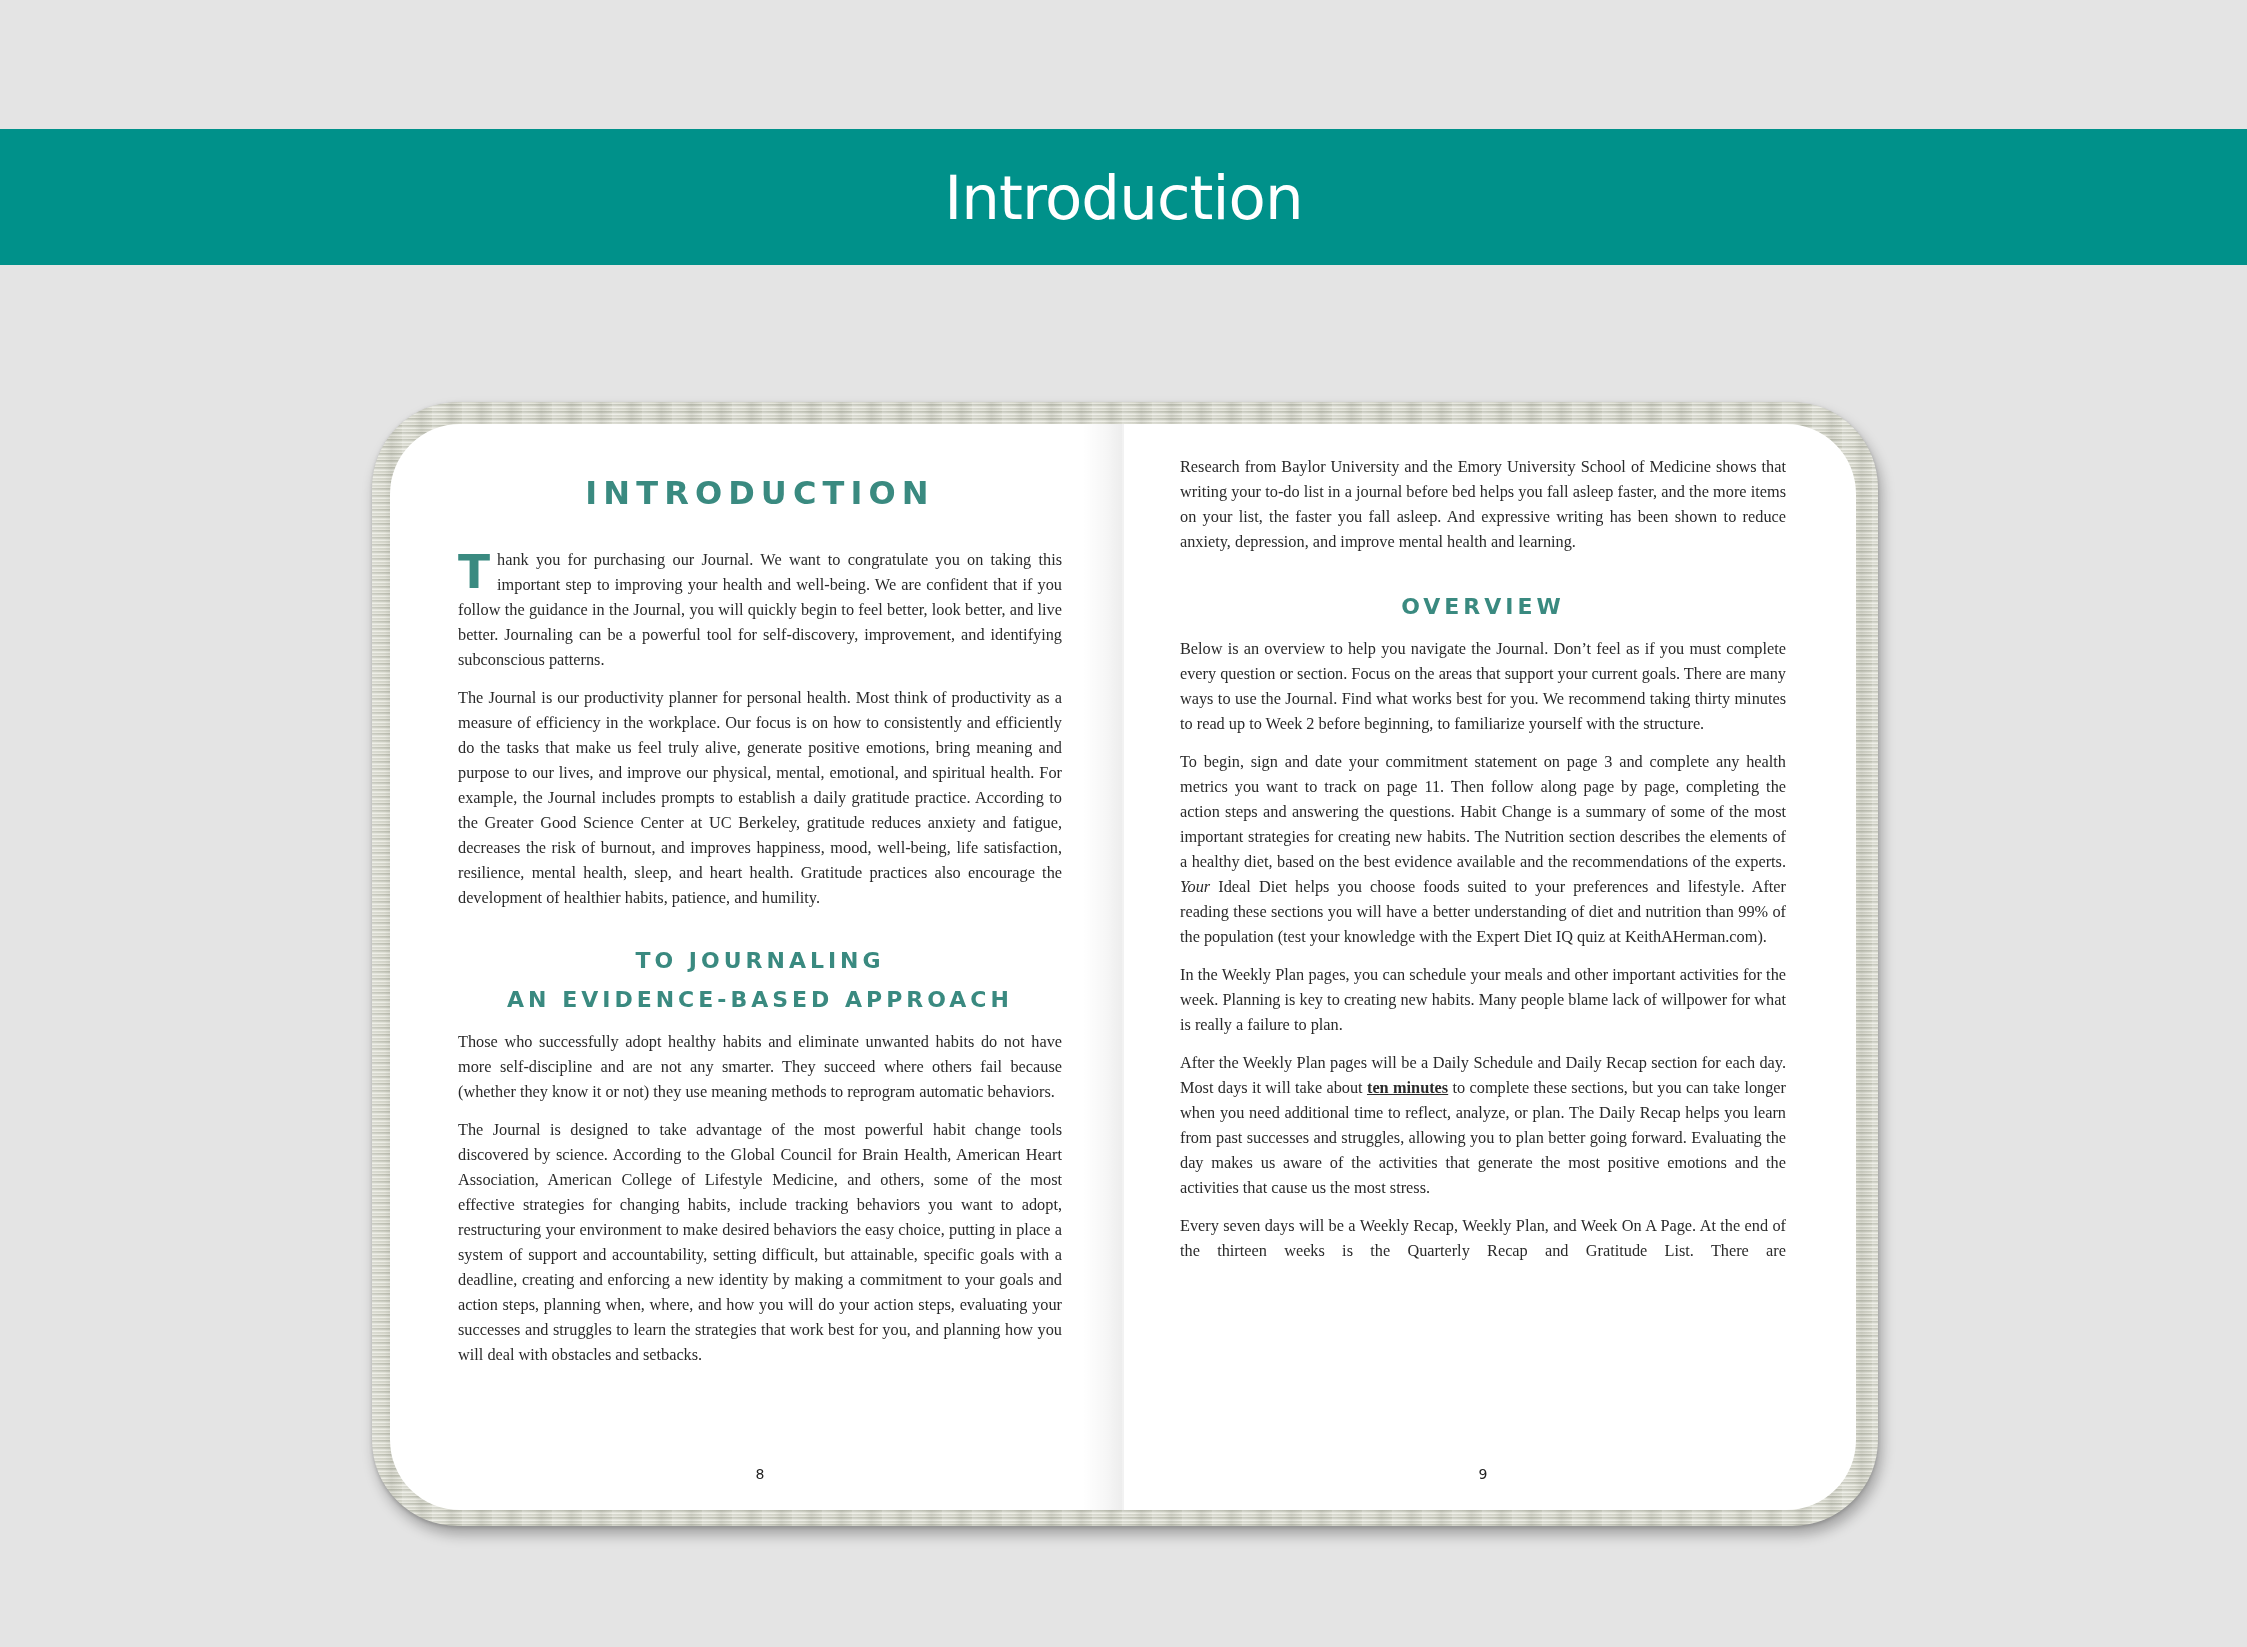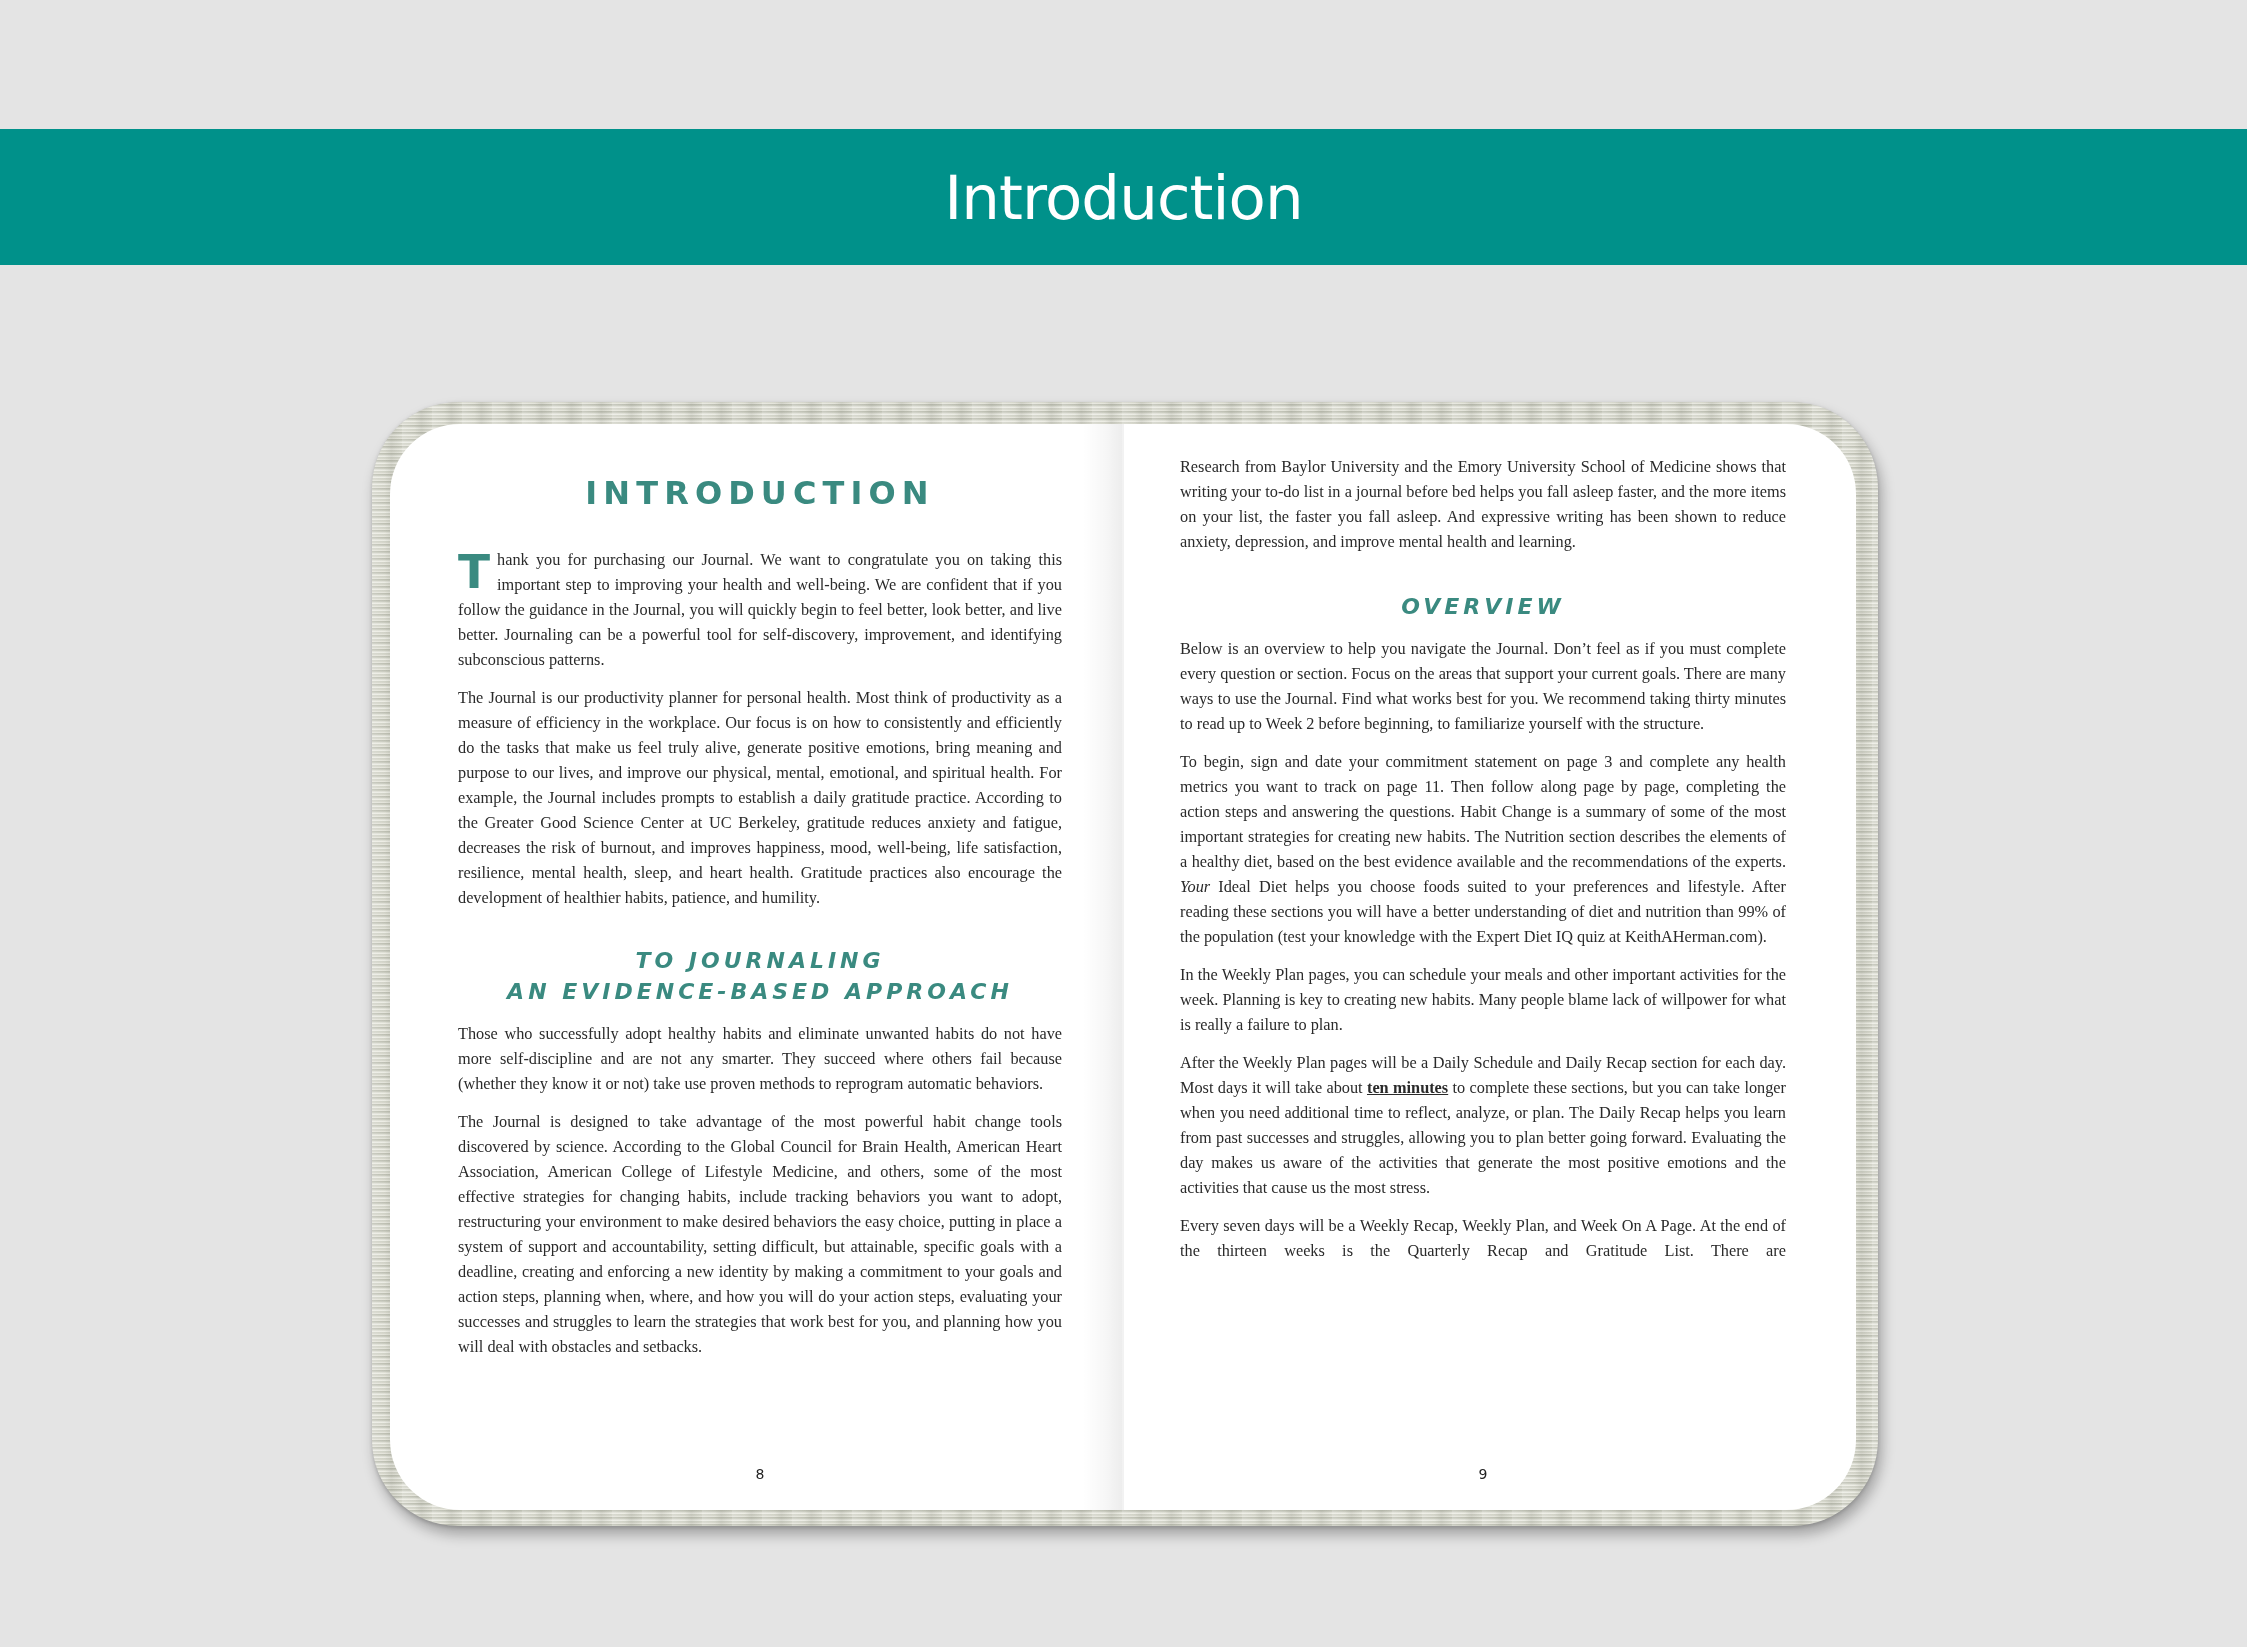--- a/index.html
+++ b/index.html
@@ -77,22 +77,21 @@
     margin: 0;
   }
   .h2 {
     font-family: "DejaVu Sans", sans-serif;
     font-weight: bold;
     color: #3a8a80;
     text-align: center;
     font-size: 22px;
     letter-spacing: 4px;
     line-height: 27px;
-    margin: 4px;
-    font-style: italic;
+    margin: 12px;
   }
   .p {
     font-size: 16.3px;
     line-height: 25px;
     color: #2a2a2a;
     text-align: justify;
     margin: 0;
     hyphens: manual;
   }
   .dropcap {
@@ -135,21 +134,21 @@
       <span class="dropcap">T</span><span>hank you for purchasing our Journal. We want to congratulate you on taking this important step to improving your health and well-being. We are confident that if you follow the guidance in the Journal, you will quickly begin to feel better, look better, and live better. Journaling can be a powerful tool for self-discovery, improvement, and identifying subconscious patterns.</span>
     </p>
 
     <p class="p" style="margin-top:13px;">The Journal is our productivity planner for personal health. Most think of productivity as a measure of efficiency in the workplace. Our focus is on how to consistently and efficiently do the tasks that make us feel truly alive, generate positive emotions, bring meaning and purpose to our lives, and improve our physical, mental, emotional, and spiritual health. For example, the Journal includes prompts to establish a daily gratitude practice. According to the Greater Good Science Center at UC Berkeley, gratitude reduces anxiety and fatigue, decreases the risk of burnout, and improves happiness, mood, well-being, life satisfaction, resilience, mental health, sleep, and heart health. Gratitude practices also encourage the development of healthier habits, patience, and humility.</p>
 
     <div style="margin-top:37px;">
       <div class="h2">TO JOURNALING</div>
       <div class="h2">AN EVIDENCE-BASED APPROACH</div>
     </div>
 
-    <p class="p" style="margin-top:16px;">Those who successfully adopt healthy habits and eliminate unwanted habits do not have more self-discipline and are not any smarter. They succeed where others fail because (whether they know it or not) take use proven methods to reprogram automatic behaviors.</p>
+    <p class="p" style="margin-top:16px;">Those who successfully adopt healthy habits and eliminate unwanted habits do not have more self-discipline and are not any smarter. They succeed where others fail because (whether they know it or not) they use meaning methods to reprogram automatic behaviors.</p>
     <p class="p" style="margin-top:13px;">The Journal is designed to take advantage of the most powerful habit change tools discovered by science. According to the Global Council for Brain Health, American Heart Association, American College of Lifestyle Medicine, and others, some of the most effective strategies for changing habits, include tracking behaviors you want to adopt, restructuring your environment to make desired behaviors the easy choice, putting in place a system of support and accountability, setting difficult, but attainable, specific goals with a deadline, creating and enforcing a new identity by making a commitment to your goals and action steps,  planning when, where, and how you will do your action steps, evaluating your successes and struggles to learn the strategies that work best for you, and planning how you will deal with obstacles and setbacks.</p>
 
     <div class="pagenum">8</div>
   </div>
 
   <div class="page page-right">
     <p class="p" style="margin-top:30px;">Research from Baylor University and the Emory University School of Medicine shows that writing your to-do list in a journal before bed helps you fall asleep faster, and the more items on your list, the faster you fall asleep. And expressive writing has been shown to reduce anxiety, depression, and improve mental health and learning.</p>
 
     <h2 class="h2" style="margin-top:39px;">OVERVIEW</h2>
 

